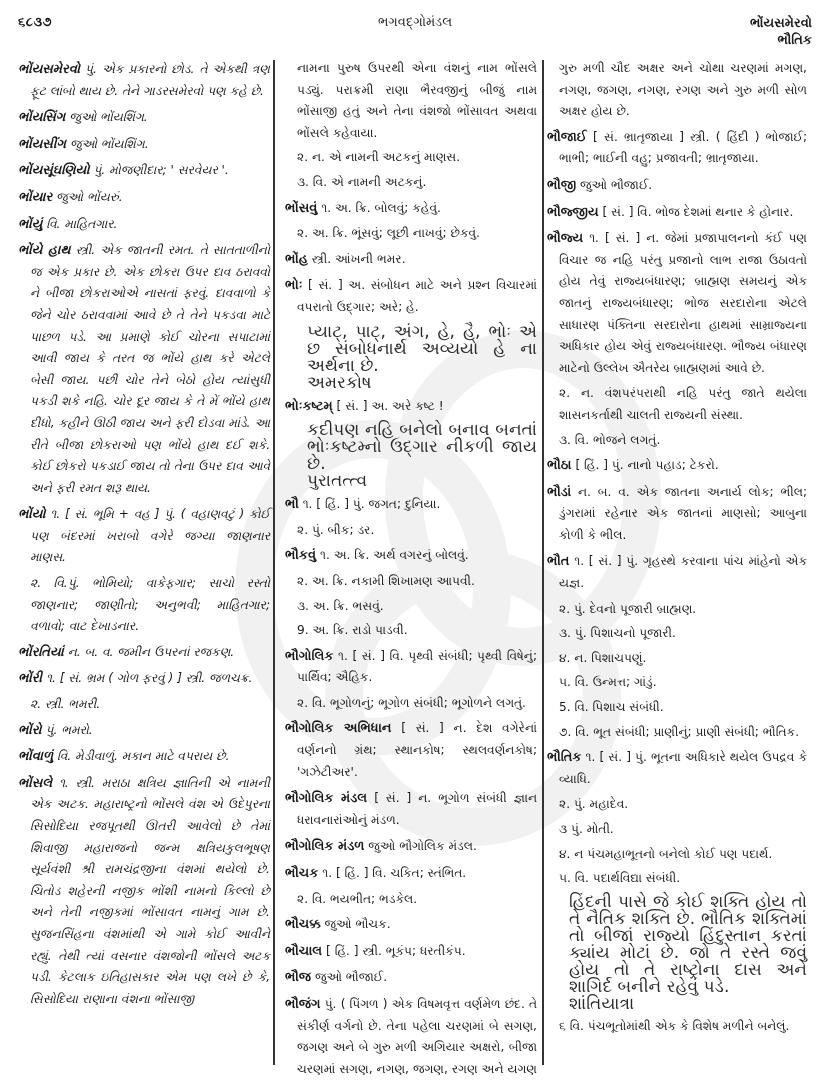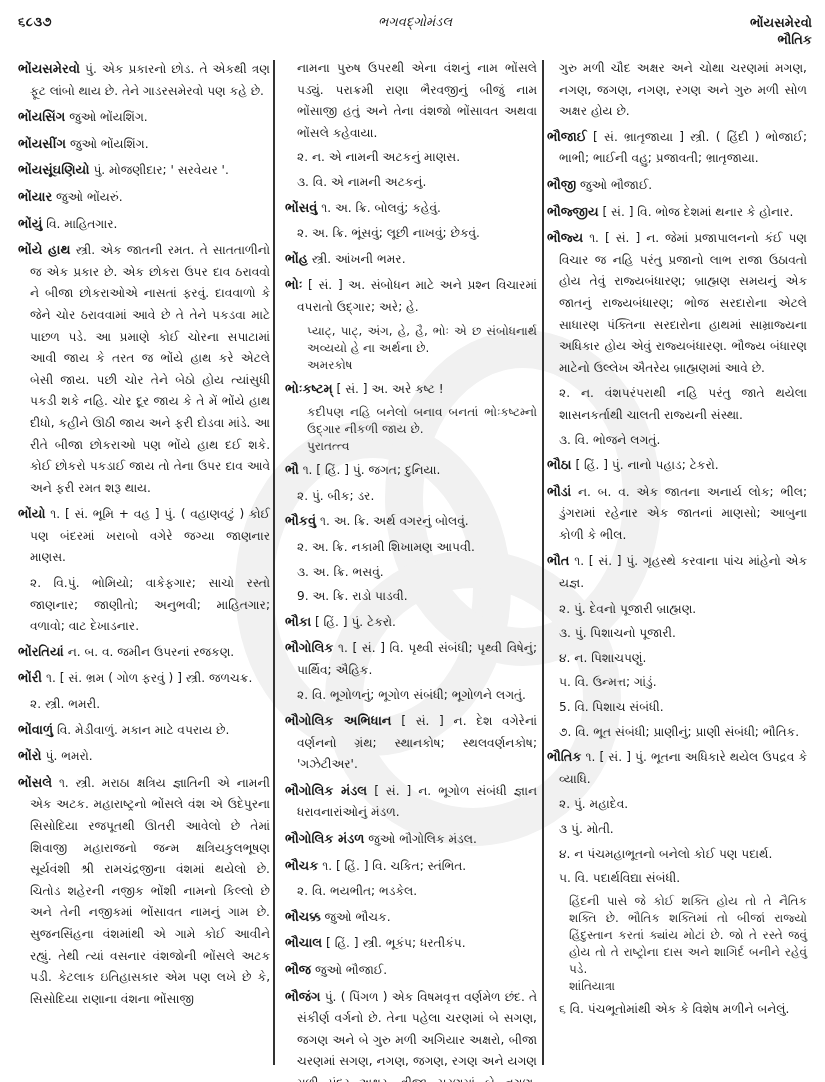--- a/index.html
+++ b/index.html
@@ -2,33 +2,33 @@
 <html><head>
 <meta charset="utf-8">
 <style>
   html, body { margin:0; padding:0; background:#ffffff; }
   body { width:825px; height:1082px; overflow:hidden; position:relative;
          font-family:"DejaVu Sans", "Liberation Sans", sans-serif; color:#1a1a1a; }
   .watermark { position:absolute; left:235px; top:330px; width:360px; height:460px; pointer-events:none; }
   .watermark div { position:absolute; border:38px solid #f1f1f1; border-radius:50%; }
   .header { position:absolute; top:10px; left:18px; right:13px; height:42px; font-size:13px; }
   .header .pg { position:absolute; left:0; top:4px; font-weight:bold; letter-spacing:0.5px; }
-  .header .title { position:absolute; left:0; right:0; top:4px; text-align:center;font-style:italic; }
+  .header .title { position:absolute; left:0; right:0; top:4px; text-align:center; }
   .header .guide { position:absolute; right:0; top:4px; text-align:right; font-weight:bold; line-height:17px; }
   .col { position:absolute; top:58px; font-size:12.2px; line-height:21.6px; text-align:justify; }
-  .col.c1 { left:18px; width:252px; }
+  .col.c1 { left:18px; width:252px;font-style:italic; }
   .col.c2 { left:285px; width:252px; }
   .col.c3 { left:547px; width:260px; }
   .sep { position:absolute; width:1.5px; background:#333; }
   .sep.s1 { left:273px; top:60px; height:1005px; }
   .sep.s2 { left:542px; top:60px; height:1005px; }
   .entry { margin:0 0 4px 0; padding-left:12px; text-indent:-12px; }
   .sense { margin:0 0 3px 0; padding-left:12px; }
   .hw { font-weight:bold; font-size:13px; }
-  .quote { font-size:12px; line-height:17px; padding-left:22px; margin:2px 0 4px 0; color:#2a2a2a; }
+  .quote { font-size:17px; line-height:17px; padding-left:22px; margin:2px 0 4px 0; color:#2a2a2a; }
   .quote .src { display:block; text-align:left; }
   .cont { margin:0 0 3px 0; padding-left:12px; }
 </style>
 </head>
 <body>
 
 <div class="watermark">
   <div style="left:0;top:90px;width:200px;height:260px;"></div>
   <div style="left:150px;top:0;width:200px;height:260px;"></div>
   <div style="left:90px;top:220px;width:220px;height:220px;"></div>
@@ -52,42 +52,41 @@
     <div class="entry"><span class="hw">ભોંયસીંગ</span> <span class="def">જુઓ ભોંયશિંગ.</span></div>
     <div class="entry"><span class="hw">ભોંયસૂંઘણિયો</span> <span class="def">પું. મોજણીદાર; ' સરવેયર '.</span></div>
     <div class="entry"><span class="hw">ભોંયાર</span> <span class="def">જુઓ ભોંયરું.</span></div>
     <div class="entry"><span class="hw">ભોંયું</span> <span class="def">વિ. માહિતગાર.</span></div>
     <div class="entry"><span class="hw">ભોંયે હાથ</span> <span class="def">સ્ત્રી. એક જાતની રમત. તે સાતતાળીનો જ એક પ્રકાર છે. એક છોકરા ઉપર દાવ ઠરાવવો ને બીજા છોકરાઓએ નાસતાં ફરવું. દાવવાળો કે જેને ચોર ઠરાવવામાં આવે છે તે તેને પકડવા માટે પાછળ પડે. આ પ્રમાણે કોઈ ચોરના સપાટામાં આવી જાય કે તરત જ ભોંયે હાથ કરે એટલે બેસી જાય. પછી ચોર તેને બેઠો હોય ત્યાંસુધી પકડી શકે નહિ. ચોર દૂર જાય કે તે મેં ભોંયે હાથ દીધો, કહીને ઊઠી જાય અને ફરી દોડવા માંડે. આ રીતે બીજા છોકરાઓ પણ ભોંયે હાથ દઈ શકે. કોઈ છોકરો પકડાઈ જાય તો તેના ઉપર દાવ આવે અને ફરી રમત શરૂ થાય.</span></div>
     <div class="entry"><span class="hw">ભોંયો</span> <span class="def">૧. [ સં. ભૂમિ + વહ ] પું. ( વહાણવટું ) કોઈ પણ બંદરમાં ખરાબો વગેરે જગ્યા જાણનાર માણસ.</span></div>
     <div class="sense">૨. વિ.પું. ભોમિયો; વાકેફગાર; સાચો રસ્તો જાણનાર; જાણીતો; અનુભવી; માહિતગાર; વળાવો; વાટ દેખાડનાર.</div>
     <div class="entry"><span class="hw">ભોંરતિયાં</span> <span class="def">ન. બ. વ. જમીન ઉપરનાં રજકણ.</span></div>
     <div class="entry"><span class="hw">ભોંરી</span> <span class="def">૧. [ સં. ભ્રમ ( ગોળ ફરવું ) ] સ્ત્રી. જળચક્ર.</span></div>
     <div class="sense">૨. સ્ત્રી. ભમરી.</div>
+    <div class="entry"><span class="hw">ભોંરો</span> <span class="def">પું. ભમરો.</span></div>
     <div class="entry"><span class="hw">ભોંવાળું</span> <span class="def">વિ. મેડીવાળું. મકાન માટે વપરાય છે.</span></div>
-    <div class="entry"><span class="hw">ભોંરો</span> <span class="def">પું. ભમરો.</span></div>
     <div class="entry"><span class="hw">ભોંસલે</span> <span class="def">૧. સ્ત્રી. મરાઠા ક્ષત્રિય જ્ઞાતિની એ નામની એક અટક. મહારાષ્ટ્રનો ભોંસલે વંશ એ ઉદેપુરના સિસોદિયા રજપૂતથી ઊતરી આવેલો છે તેમાં શિવાજી મહારાજનો જન્મ ક્ષત્રિયકુલભૂષણ સૂર્યવંશી શ્રી રામચંદ્રજીના વંશમાં થયેલો છે. ચિતોડ શહેરની નજીક ભોંશી નામનો કિલ્લો છે અને તેની નજીકમાં ભોંસાવત નામનું ગામ છે. સુજનસિંહના વંશમાંથી એ ગામે કોઈ આવીને રહ્યું. તેથી ત્યાં વસનાર વંશજોની ભોંસલે અટક પડી. કેટલાક ઇતિહાસકાર એમ પણ લખે છે કે, સિસોદિયા રાણાના વંશના ભોંસાજી</span></div>
   </div>
 <div class="col c2">
     <div class="cont">નામના પુરુષ ઉપરથી એના વંશનું નામ ભોંસલે પડ્યું. પરાક્રમી રાણા ભૈરવજીનું બીજું નામ ભોંસાજી હતું અને તેના વંશજો ભોંસાવત અથવા ભોંસલે કહેવાયા.</div>
     <div class="sense">૨. ન. એ નામની અટકનું માણસ.</div>
     <div class="sense">૩. વિ. એ નામની અટકનું.</div>
     <div class="entry"><span class="hw">ભોંસવું</span> <span class="def">૧. અ. ક્રિ. બોલવું; કહેવું.</span></div>
     <div class="sense">૨. અ. ક્રિ. ભૂંસવું; લૂછી નાખવું; છેકવું.</div>
     <div class="entry"><span class="hw">ભોંહ</span> <span class="def">સ્ત્રી. આંખની ભમર.</span></div>
     <div class="entry"><span class="hw">ભોઃ</span> <span class="def">[ સં. ] અ. સંબોધન માટે અને પ્રશ્ન વિચારમાં વપરાતો ઉદ્ગાર; અરે; હે.</span></div>
     <div class="quote"><span>પ્યાટ્, પાટ્, અંગ, હે, હૈ, ભોઃ એ છ સંબોધનાર્થ અવ્યયો હે ના અર્થના છે.</span><span class="src">અમરકોષ</span></div>
     <div class="entry"><span class="hw">ભોઃકષ્ટમ્</span> <span class="def">[ સં. ] અ. અરે કષ્ટ !</span></div>
     <div class="quote"><span>કદીપણ નહિ બનેલો બનાવ બનતાં ભોઃકષ્ટમ્નો ઉદ્ગાર નીકળી જાય છે.</span><span class="src">પુરાતત્ત્વ</span></div>
     <div class="entry"><span class="hw">ભૌ</span> <span class="def">૧. [ હિં. ] પું. જગત; દુનિયા.</span></div>
     <div class="sense">૨. પું. બીક; ડર.</div>
     <div class="entry"><span class="hw">ભૌકવું</span> <span class="def">૧. અ. ક્રિ. અર્થ વગરનું બોલવું.</span></div>
     <div class="sense">૨. અ. ક્રિ. નકામી શિખામણ આપવી.</div>
     <div class="sense">૩. અ. ક્રિ. ભસવું.</div>
     <div class="sense">9. અ. ક્રિ. રાડો પાડવી.</div>
-    <div class="entry"><span class="hw">ભૌકા</span> <span class="def">[ હિં. ] પું. ટેકરો.</span></div>
     <div class="entry"><span class="hw">ભૌગોલિક</span> <span class="def">૧. [ સં. ] વિ. પૃથ્વી સંબંધી; પૃથ્વી વિષેનું; પાર્થિવ; ઐહિક.</span></div>
     <div class="sense">૨. વિ. ભૂગોળનું; ભૂગોળ સંબંધી; ભૂગોળને લગતું.</div>
     <div class="entry"><span class="hw">ભૌગોલિક અભિધાન</span> <span class="def">[ સં. ] ન. દેશ વગેરેનાં વર્ણનનો ગ્રંથ; સ્થાનકોષ; સ્થલવર્ણનકોષ; 'ગઝેટીઅર'.</span></div>
     <div class="entry"><span class="hw">ભૌગોલિક મંડલ</span> <span class="def">[ સં. ] ન. ભૂગોળ સંબંધી જ્ઞાન ધરાવનારાંઓનું મંડળ.</span></div>
     <div class="entry"><span class="hw">ભૌગોલિક મંડળ</span> <span class="def">જુઓ ભૌગોલિક મંડલ.</span></div>
     <div class="entry"><span class="hw">ભૌચક</span> <span class="def">૧. [ હિં. ] વિ. ચકિત; સ્તંભિત.</span></div>
     <div class="sense">૨. વિ. ભયભીત; ભડકેલ.</div>
     <div class="entry"><span class="hw">ભૌચક્ક</span> <span class="def">જુઓ ભૌચક.</span></div>
     <div class="entry"><span class="hw">ભૌચાલ</span> <span class="def">[ હિં. ] સ્ત્રી. ભૂકંપ; ધરતીકંપ.</span></div>
     <div class="entry"><span class="hw">ભૌજ</span> <span class="def">જુઓ ભૌજાઈ.</span></div>

